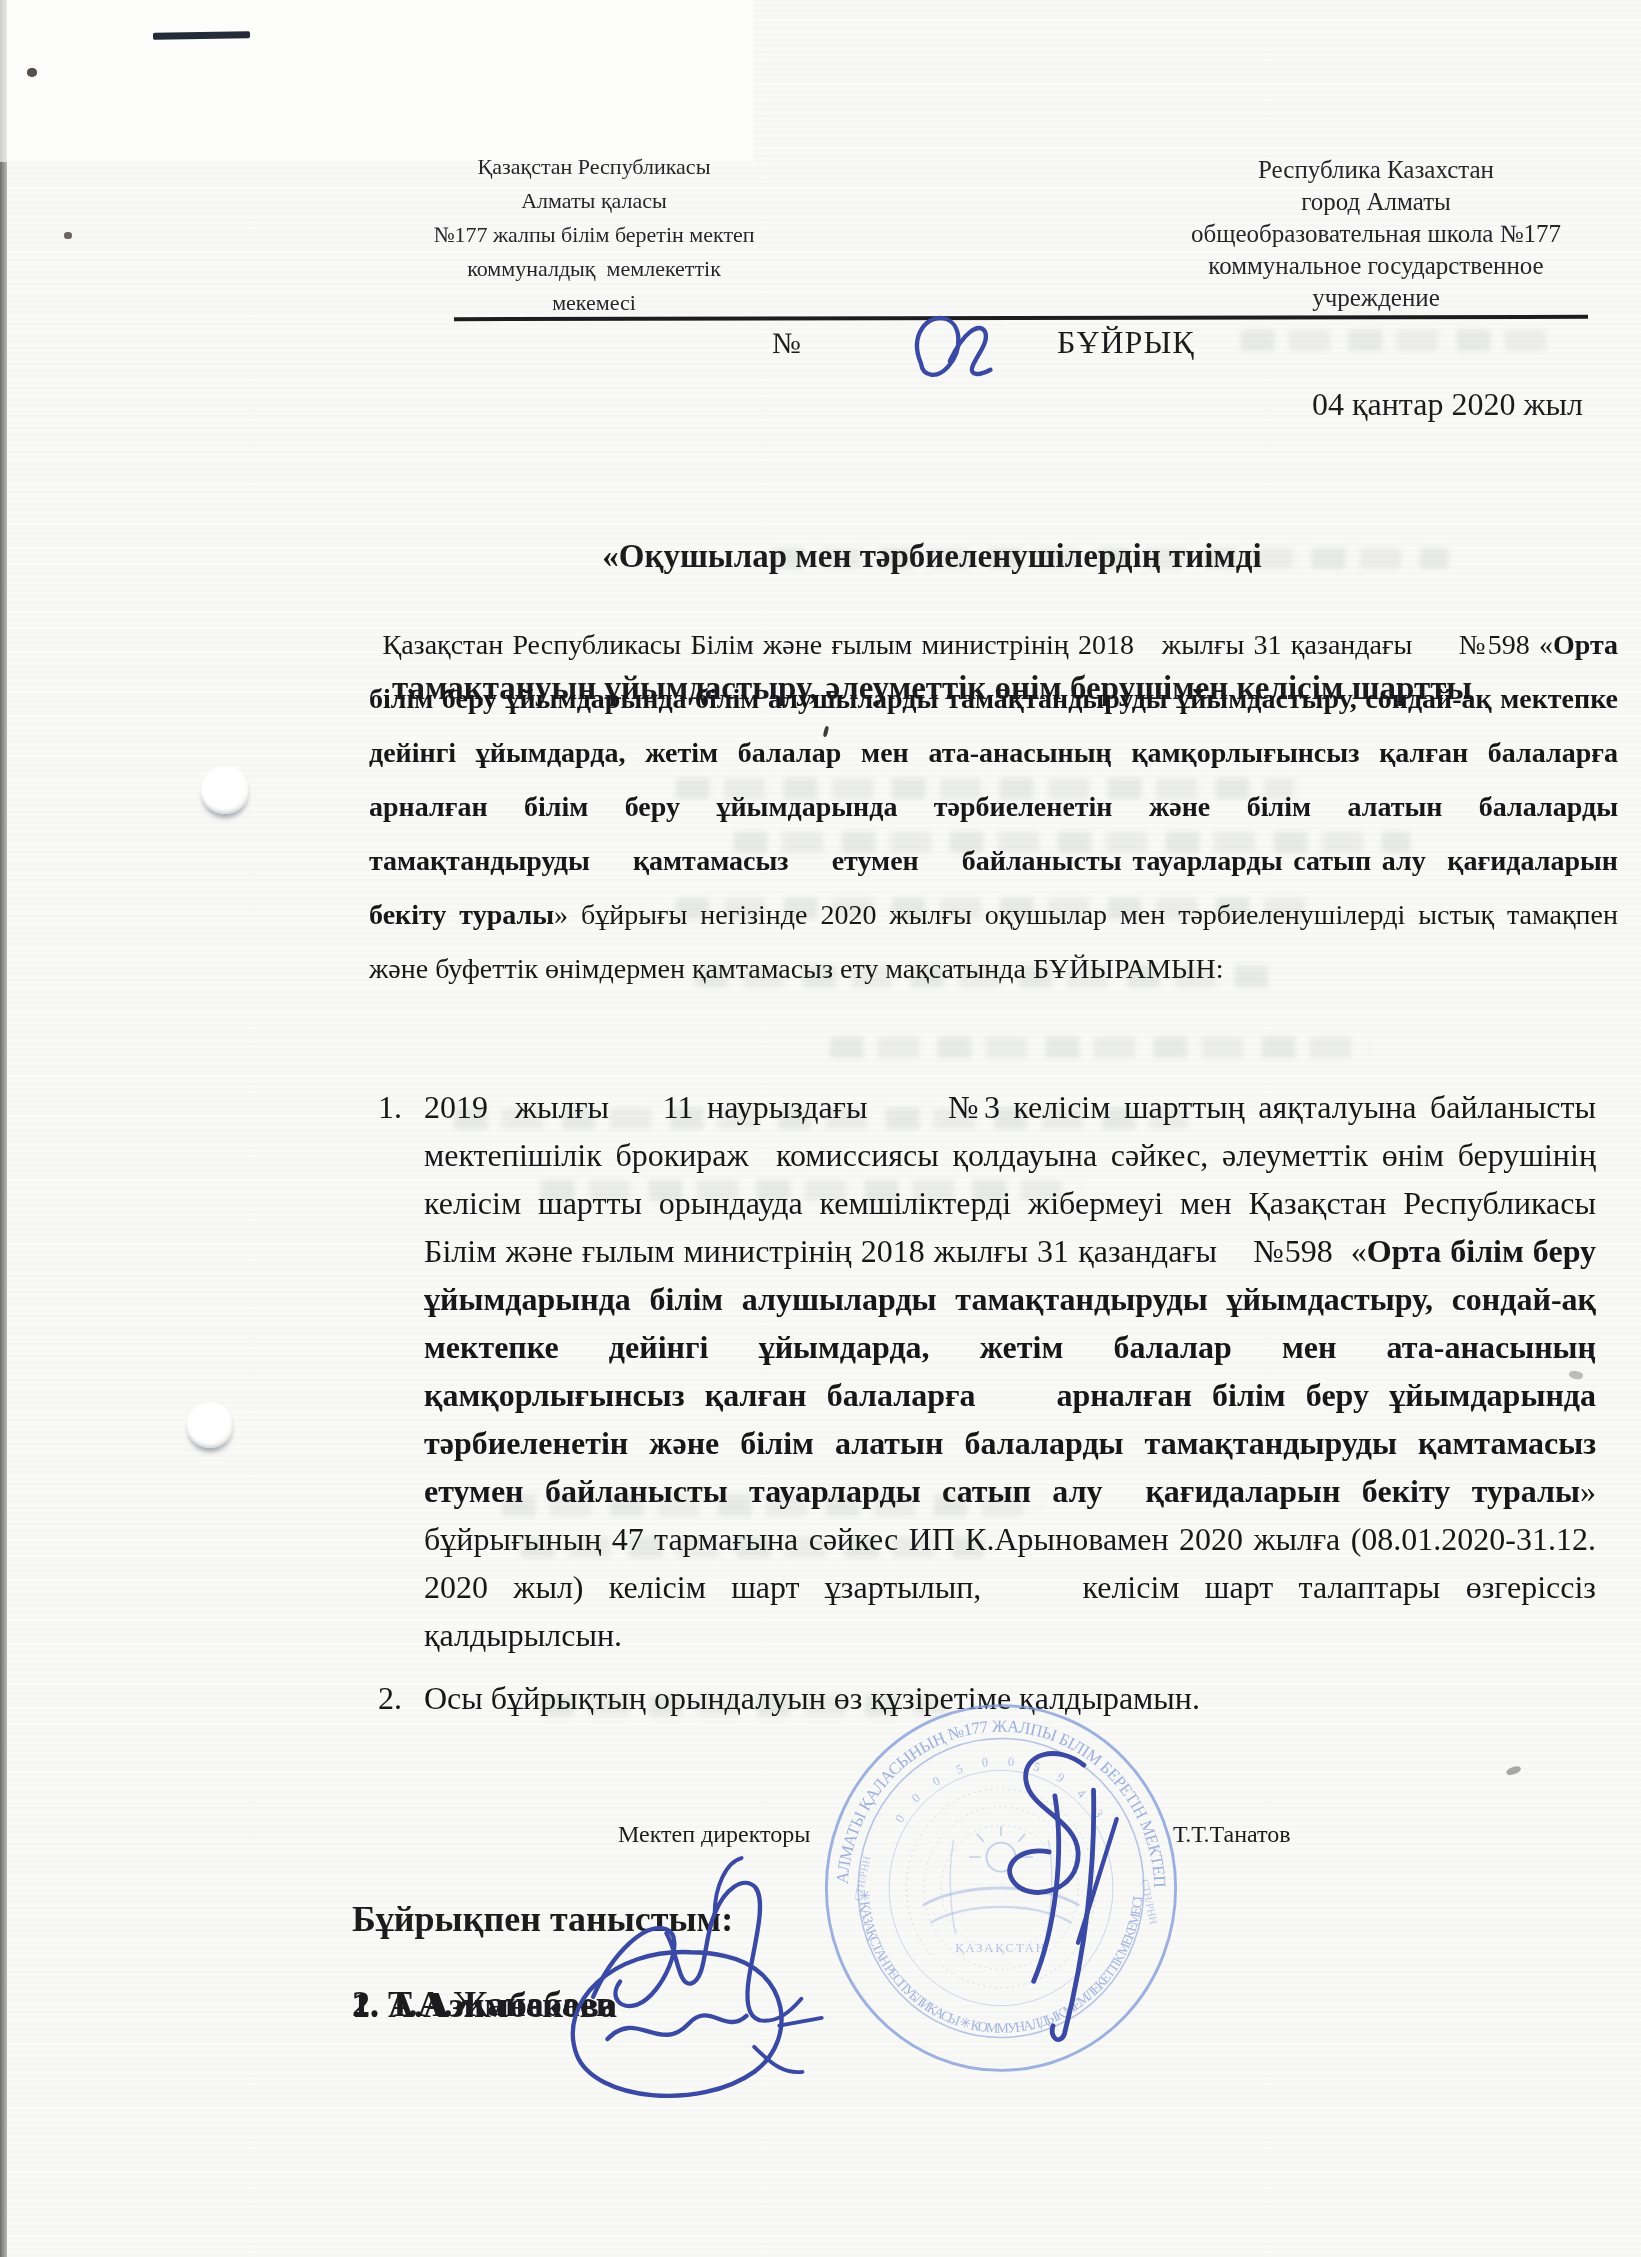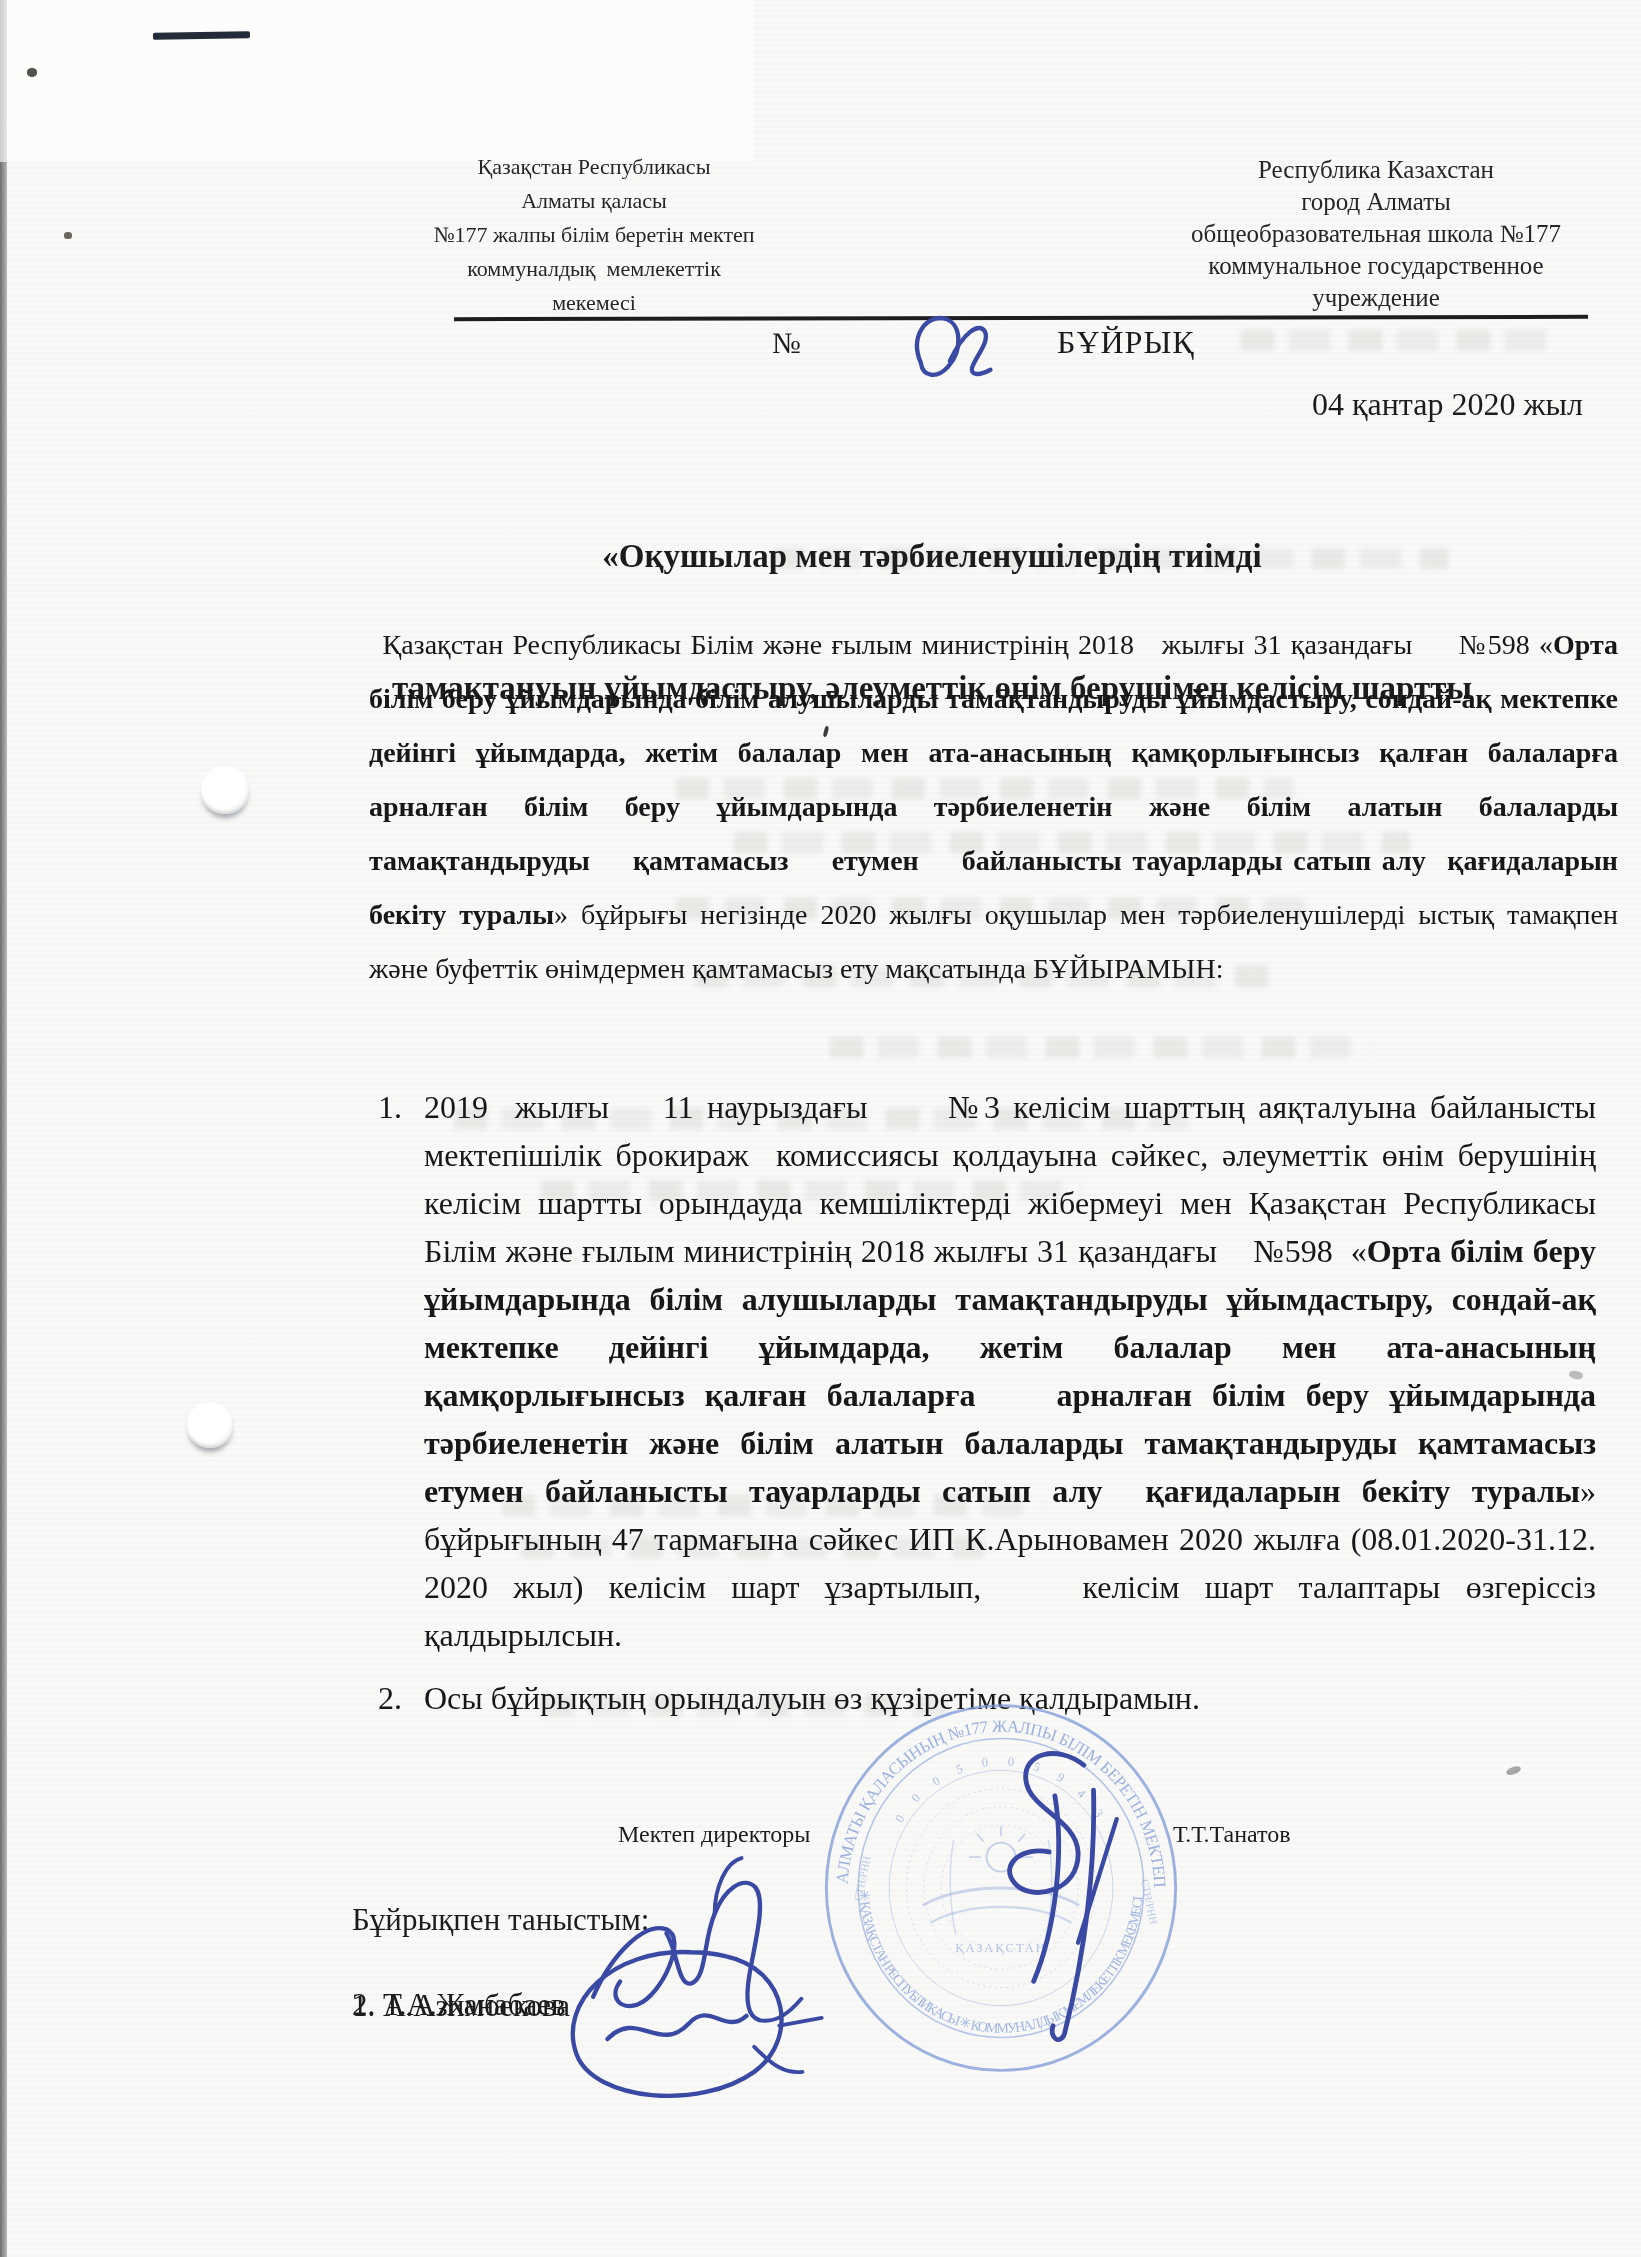--- a/index.html
+++ b/index.html
@@ -20,21 +20,21 @@
   .date{font-size:32px;text-align:right;}
   .title{font-weight:bold;font-size:33px;line-height:44px;text-align:center;white-space:pre-wrap;}
   .body-par{font-size:28px;line-height:54px;text-align:justify;text-indent:13.5px;color:#17171a;margin-left:23px;}
   .body-par span{white-space:pre-wrap;}
   .b{font-weight:bold;}
   .list-item{display:flex;font-size:32px;line-height:48px;color:#17171a;}
   .list-num{width:46px;flex:0 0 46px;}
   .list-text{flex:1;text-align:justify;}
   .list-text span{white-space:pre-wrap;}
   .sig-label{font-size:24px;}
-  .ack{font-size:31px;line-height:39px;}
+  .ack{font-size:36px;line-height:39px;font-weight:bold;}
   .ink{stroke:#3a49a3;fill:none;stroke-linecap:round;stroke-linejoin:round;}
   .ghost{filter:blur(2.5px);opacity:.5;height:21px;border-radius:3.9px;
     background:repeating-linear-gradient(90deg, rgba(138,150,140,0.30) 0 33px, rgba(138,150,140,0) 33px 48px, rgba(138,150,140,0.22) 48px 89px, rgba(138,150,140,0) 89px 108px);}
   .hole{border-radius:50%;
     background:radial-gradient(circle at 45% 40%, #ffffff 55%, #f3f3f1 72%, #e9e9e7 100%);
     box-shadow:0 6.8px 5.8px -2.9px rgba(98,106,118,0.55), inset 0 -1.9px 2.9px rgba(120,128,138,0.25);}
   .speck{border-radius:45%;}
   .staple{background:#232c38;border-radius:1.9px;transform:rotate(-1deg);}
   .stamp-svg{filter:blur(0.5px);opacity:0.92;}
 </style>

